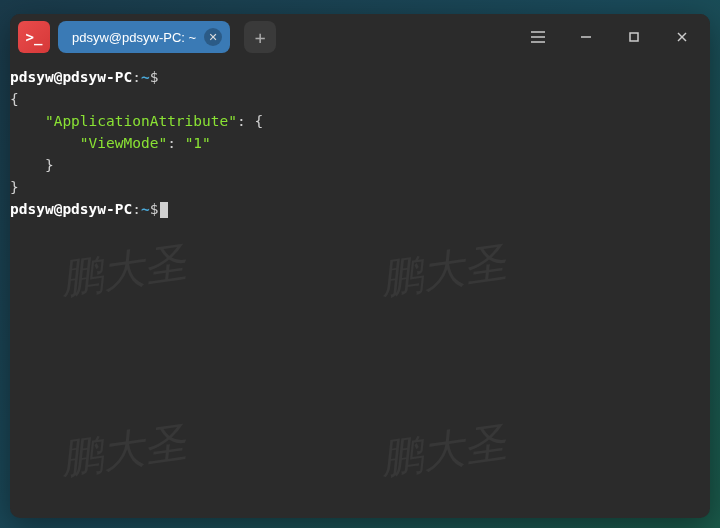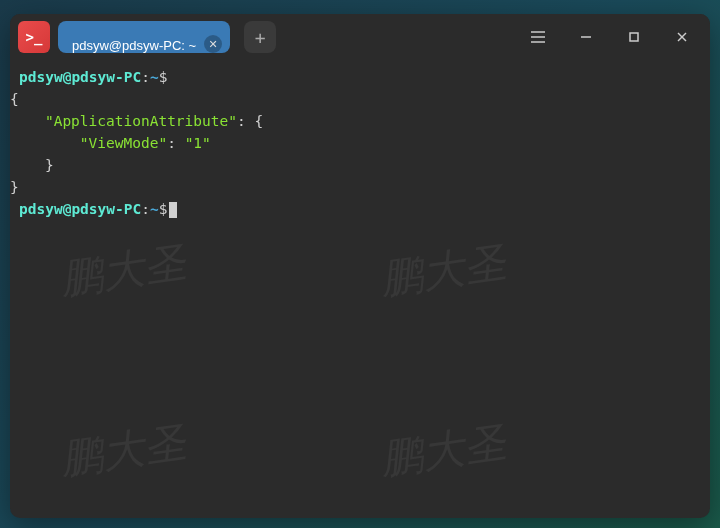--- a/index.html
+++ b/index.html
@@ -43,21 +43,21 @@
     .app-icon-inner {
       color: #fff;
       font-size: 14px;
       font-weight: bold;
     }
     .tab {
       background: #3a7ab5;
       border-radius: 8px;
       height: 32px;
       display: flex;
-      align-items: flex-end;
+      align-items: center;
       padding: 0 8px 0 14px;
       gap: 8px;
       color: #fff;
       font-family: sans-serif;
       font-size: 13px;
     }
     .tab-close {
       width: 18px;
       height: 18px;
       border-radius: 50%;
@@ -96,21 +96,21 @@
     .hamburger svg { width: 16px; height: 14px; }
     .terminal {
       padding: 6px 0;
       font-size: 14.5px;
       line-height: 22px;
       font-family: "DejaVu Sans Mono", "Liberation Mono", monospace;
       color: #d0d0d0;
       position: relative;
     }
     .line { white-space: pre; padding: 0 0px; }
-    .user { color: #5eead4; font-weight: bold; padding-left: 9px; }
+    .user { color: #ffffff; font-weight: bold; }
     .colon { color: #d0d0d0; }
     .path { color: #4aa8d8; font-weight: bold; }
     .dollar { color: #d0d0d0; }
     .cmd { color: #d0d0d0; }
     .brace { color: #d0d0d0; }
     .key { color: #8ae234; }
     .str { color: #8ae234; }
     .punct { color: #d0d0d0; }
     .cursor {
       display: inline-block;

